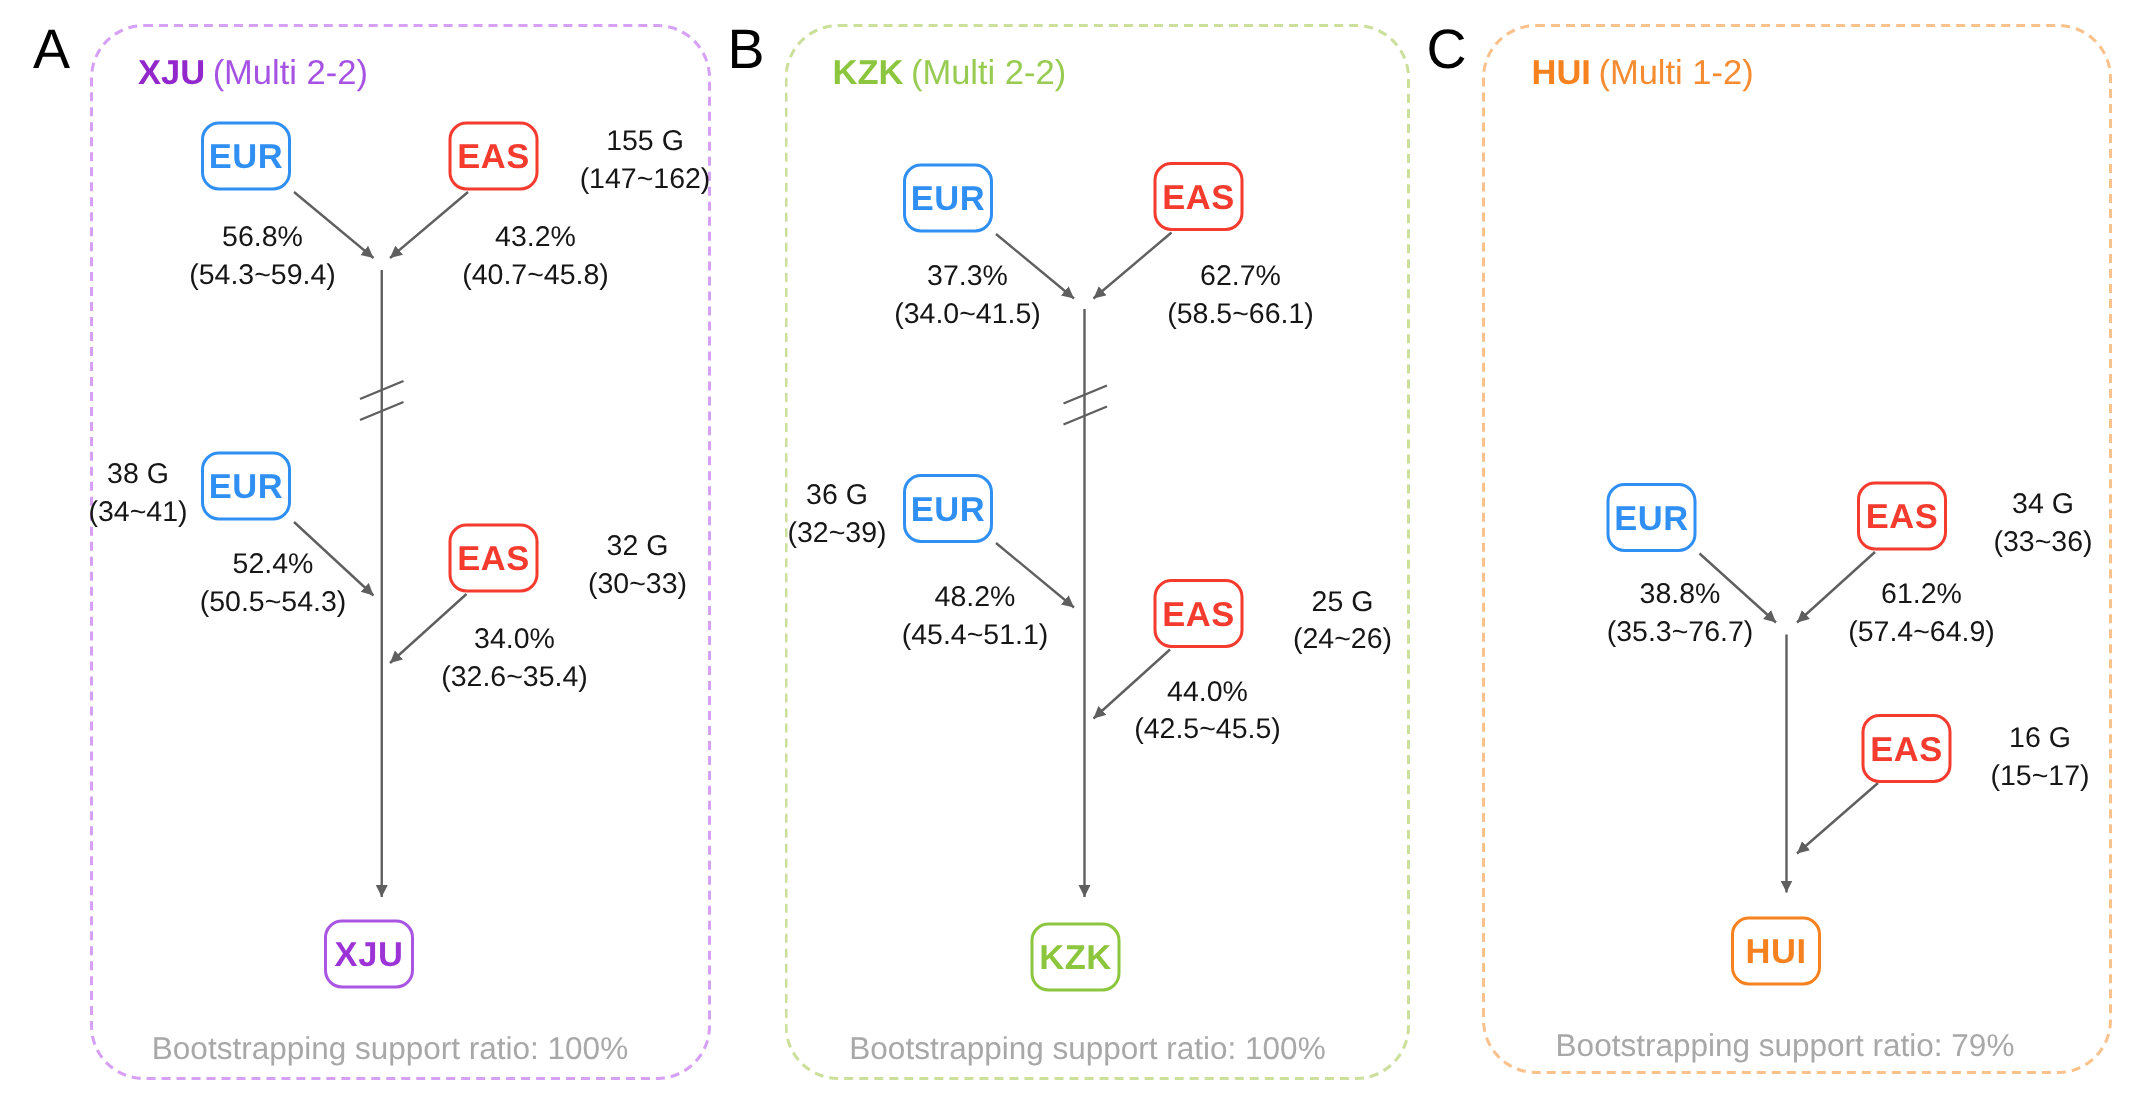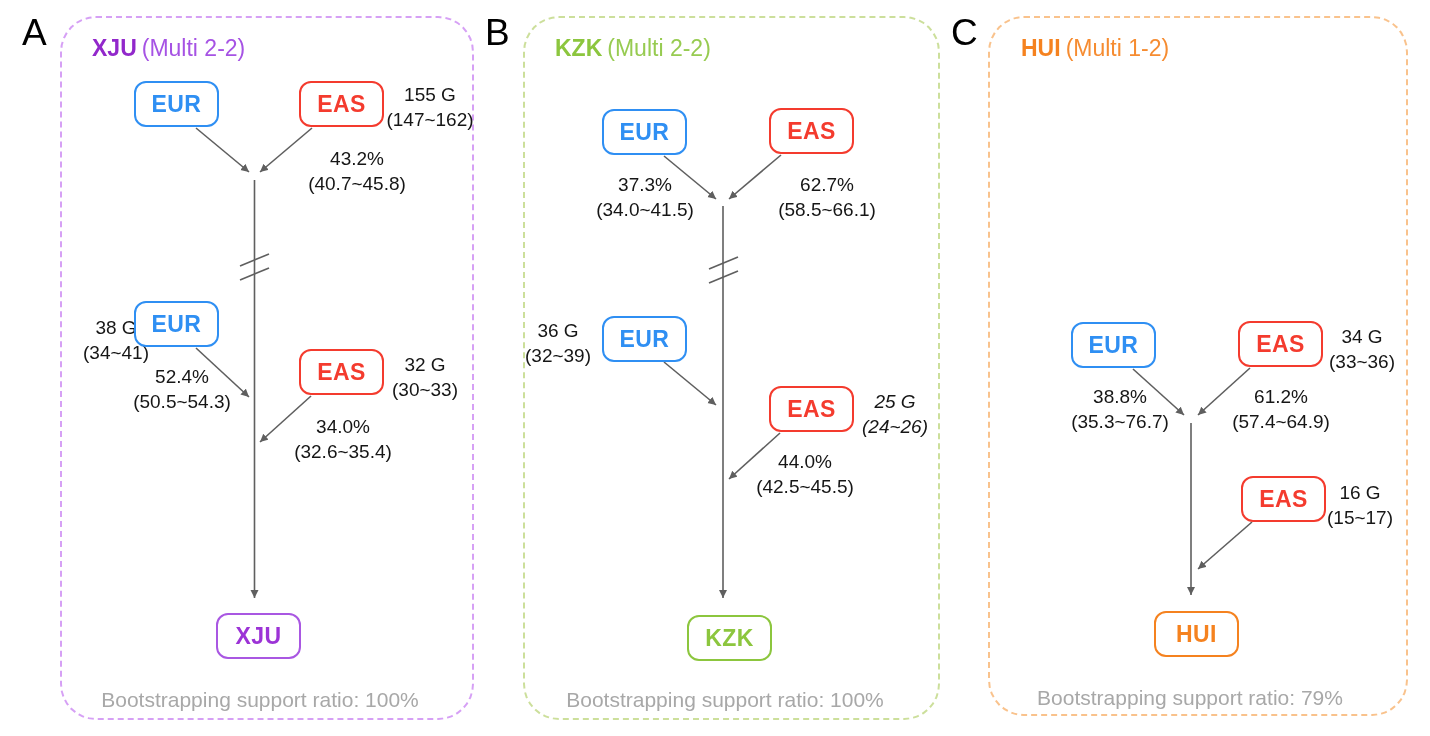--- a/index.html
+++ b/index.html
@@ -16,21 +16,21 @@
   .ptitle{position:absolute;font-size:23px;line-height:1.1;white-space:nowrap;}
   .ptitle .tb{font-weight:700;}
   .ptitle .tr{font-weight:400;margin-left:5px;}
   .t-a .tb{color:#9228cb;}
   .t-a .tr{color:#a653e4;}
   .t-b .tb{color:#8cc63e;}
   .t-b .tr{color:#97cb51;}
   .t-c .tb{color:#f5821f;}
   .t-c .tr{color:#f68c31;margin-top:11px;}
 
-  .node{position:absolute;width:85px;height:46px;border:2.2px solid;border-radius:12px;background:#fff;
+  .node{position:absolute;width:60px;height:46px;border:2.2px solid;border-radius:12px;background:#fff;
         display:flex;align-items:center;justify-content:center;font-size:23px;font-weight:700;
         letter-spacing:.4px;box-sizing:border-box;}
   .n-eur{color:#2f8ff3;border-color:#2f8ff3;}
   .n-eas{color:#f43b2e;border-color:#f43b2e;}
   .n-xju{color:#9c33d6;border-color:#a957e2;}
   .n-kzk{color:#8cc63e;border-color:#8cc63e;}
   .n-hui{color:#f5821f;border-color:#f5821f;}
 
   .tl{position:absolute;transform:translateX(-50%);text-align:center;font-size:19px;line-height:1.33;
       color:#161616;white-space:nowrap;}
@@ -84,26 +84,30 @@
   <div class="ptitle t-a" style="left:92px;top:36px;">
     <span class="tb">XJU</span><span class="tr">(Multi 2-2)</span>
   </div>
 
   <div class="node n-eur" style="left:134px;top:81px;">EUR</div>
   <div class="node n-eas" style="left:299px;top:81px;">EAS</div>
   <div class="tl" style="left:430px;top:82px;">
     <span>155 G</span>
     <span>(147~162)</span>
   </div>
+  <div class="tl" style="left:175px;top:146px;">
+    <span>56.8%</span>
+    <span>(54.3~59.4)</span>
+  </div>
   <div class="tl" style="left:357px;top:146px;">
     <span>43.2%</span>
     <span>(40.7~45.8)</span>
   </div>
 
-  <div class="tl" style="left:92px;top:315px;margin-left:24px;">
+  <div class="tl" style="left:92px;top:304px;">
     <span>38 G</span>
     <span>(34~41)</span>
   </div>
   <div class="node n-eur" style="left:134px;top:301px;">EUR</div>
   <div class="tl" style="left:182px;top:364px;">
     <span>52.4%</span>
     <span>(50.5~54.3)</span>
   </div>
   <div class="node n-eas" style="left:299px;top:349px;">EAS</div>
   <div class="tl" style="left:425px;top:352px;">
@@ -134,22 +138,26 @@
   <div class="tl" style="left:827px;top:172px;">
     <span>62.7%</span>
     <span>(58.5~66.1)</span>
   </div>
 
   <div class="tl" style="left:558px;top:318px;">
     <span>36 G</span>
     <span>(32~39)</span>
   </div>
   <div class="node n-eur" style="left:602px;top:316px;">EUR</div>
+  <div class="tl" style="left:650px;top:386px;">
+    <span>48.2%</span>
+    <span>(45.4~51.1)</span>
+  </div>
   <div class="node n-eas" style="left:769px;top:386px;">EAS</div>
-  <div class="tl" style="left:895px;top:389px;font-style:italic;">
+  <div class="tl" style="left:895px;top:389px;">
     <span>25 G</span>
     <span>(24~26)</span>
   </div>
   <div class="tl" style="left:805px;top:449px;">
     <span>44.0%</span>
     <span>(42.5~45.5)</span>
   </div>
 
   <div class="node n-kzk" style="left:687px;top:615px;">KZK</div>
   <div class="boot" style="left:725px;top:688px;">Bootstrapping support ratio: 100%</div>

